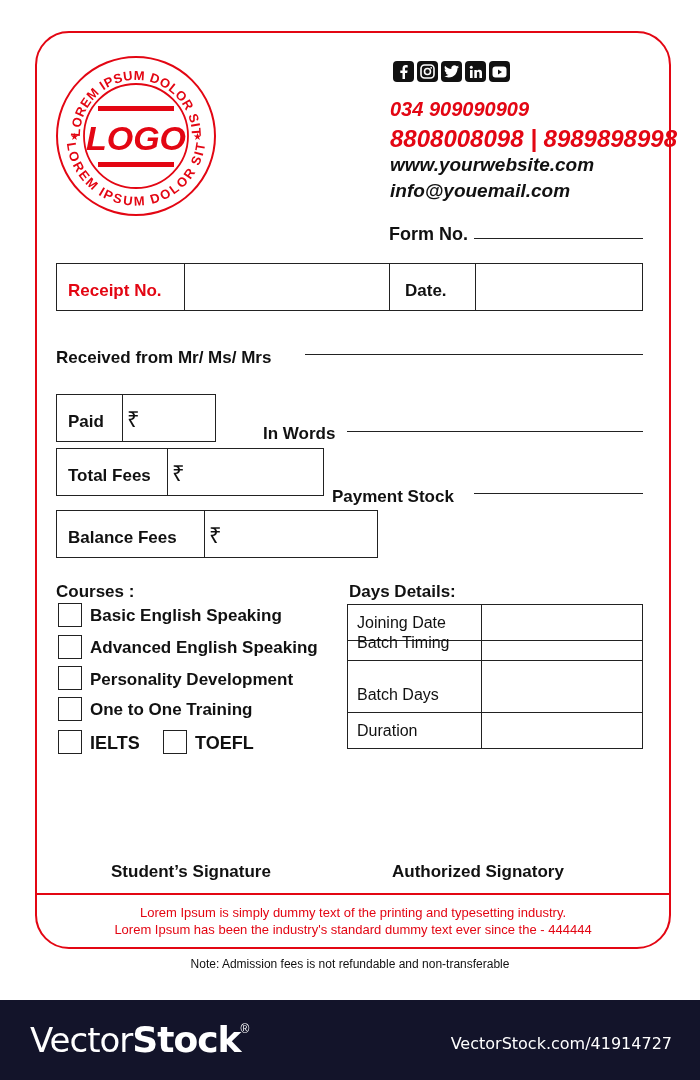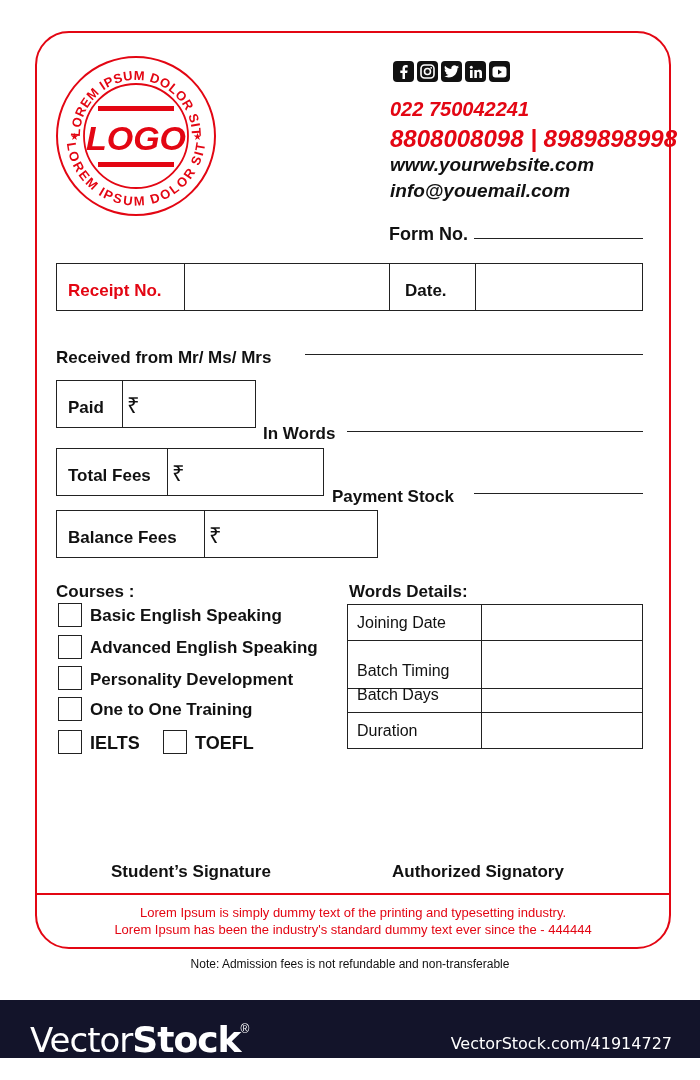--- a/index.html
+++ b/index.html
@@ -43,21 +43,21 @@
   .bt .row { position: absolute; left: 0; right: 0; height: 36px; border-bottom: 1.5px solid #222; }
   .bt .row:last-child { border-bottom: none; }
   .bt .row span { position: absolute; left: 9px; top: 9px; font-size: 16px; font-weight: normal; }
   .bt .sep { position: absolute; left: 133px; top: 0; bottom: 0; border-left: 1.5px solid #222; }
 
   .sig { position: absolute; top: 862px; font-size: 17px; font-weight: bold; }
   .disc { position: absolute; left: 35px; width: 636px; text-align: center; font-size: 13px; color: #e30613; }
   .note { position: absolute; left: 0; width: 700px; top: 957px; text-align: center; font-size: 12px; color: #111; }
 
   .banner {
-    position: absolute; left: 0; top: 1000px; width: 700px; height: 58px; background: #13142a;
+    position: absolute; left: 0; top: 1000px; width: 700px; height: 80px; background: #13142a;
     color: #fff;
   }
   .banner .brand { position: absolute; left: 30px; top: 18px; font-size: 38px; letter-spacing: -1px; }
   .banner .brand .light { font-weight: normal; font-family: "DejaVu Sans", sans-serif; font-size: 34px; }
   .banner .brand .heavy { font-weight: bold; font-family: "DejaVu Sans", sans-serif; font-size: 36px; }
   .banner .brand sup { font-size: 12px; vertical-align: top; position: relative; top: 4px; }
   .banner .url { position: absolute; right: 28px; top: 34px; font-size: 16px; font-family: "DejaVu Sans", sans-serif; }
 </style>
 </head>
 <body>
@@ -111,21 +111,21 @@
       </svg>
   </div>
   <div class="ico">
     <svg width="15" height="12" viewBox="0 0 15 12">
         <rect x="0.5" y="0.5" width="14" height="11" rx="3" fill="#fff"></rect>
         <path d="M6 3.5v5l4-2.5z" fill="#111"></path>
       </svg>
   </div>
 </div>
 
-<div class="contact red" style="top:98px; font-size:20px;">022 750042241</div>
+<div class="contact red" style="top:98px; font-size:20px;">034 909090909</div>
 <div class="contact red" style="top:125px; font-size:24px;">8808008098 | 8989898998</div>
 <div class="contact" style="top:154px; font-size:19px;">www.yourwebsite.com</div>
 <div class="contact" style="top:180px; font-size:19px;">info@youemail.com</div>
 
 <div class="abs bold" style="left:389px; top:224px; font-size:18px;">Form No.</div>
 <div class="line" style="left:474px; top:238px; width:169px;"></div>
 
 <div class="box" style="left:56px; top:263px; width:587px; height:48px;">
   <div class="cell" style="left:11px;">
     <span class="lbl red">Receipt No.</span>
@@ -136,21 +136,21 @@
   <div class="cell" style="left:348px;">
     <span class="lbl">Date.</span>
   </div>
   <div class="vline" style="left:418px;"></div>
   <div class="cell" style="left:419px; right:0;"></div>
 </div>
 
 <div class="abs lbl" style="left:56px; top:340px;">Received from Mr/ Ms/ Mrs</div>
 <div class="line" style="left:305px; top:354px; width:338px;"></div>
 
-<div class="box" style="left:56px; top:380px; width:200px; height:48px;">
+<div class="box" style="left:56px; top:394px; width:160px; height:48px;">
   <div class="cell" style="left:11px;">
       <span class="lbl">Paid</span>
     </div>
   <div class="vline" style="left:65px;"></div>
   <div class="cell" style="left:70px; right:0; font-size:22px; align-items:flex-start; padding-top:8px;">
     <span>₹</span>
   </div>
 </div>
 <div class="abs lbl" style="left:263px; top:416px;">In Words</div>
 <div class="line" style="left:347px; top:431px; width:296px;"></div>
@@ -190,27 +190,27 @@
 
 <div class="cb" style="left:58px; top:697px;"></div>
 <div class="course" style="left:90px; top:700px;">One to One Training</div>
 
 <div class="cb" style="left:58px; top:730px;"></div>
 <div class="course" style="left:90px; top:733px; font-size:18px;">IELTS</div>
 
 <div class="cb" style="left:163px; top:730px;"></div>
 <div class="course" style="left:195px; top:733px; font-size:18px;">TOEFL</div>
 
-<div class="abs lbl" style="left:349px; top:574px;">Words Details:</div>
+<div class="abs lbl" style="left:349px; top:574px;">Days Details:</div>
 <div class="bt">
   <div class="sep"></div>
   <div class="row" style="top:0;">
       <span>Joining Date</span>
     </div>
-  <div class="row" style="top:48px;">
+  <div class="row" style="top:20px;">
       <span>Batch Timing</span>
     </div>
   <div class="row" style="top:72px;">
       <span>Batch Days</span>
     </div>
   <div class="row" style="top:108px;">
       <span>Duration</span>
     </div>
 </div>
 

